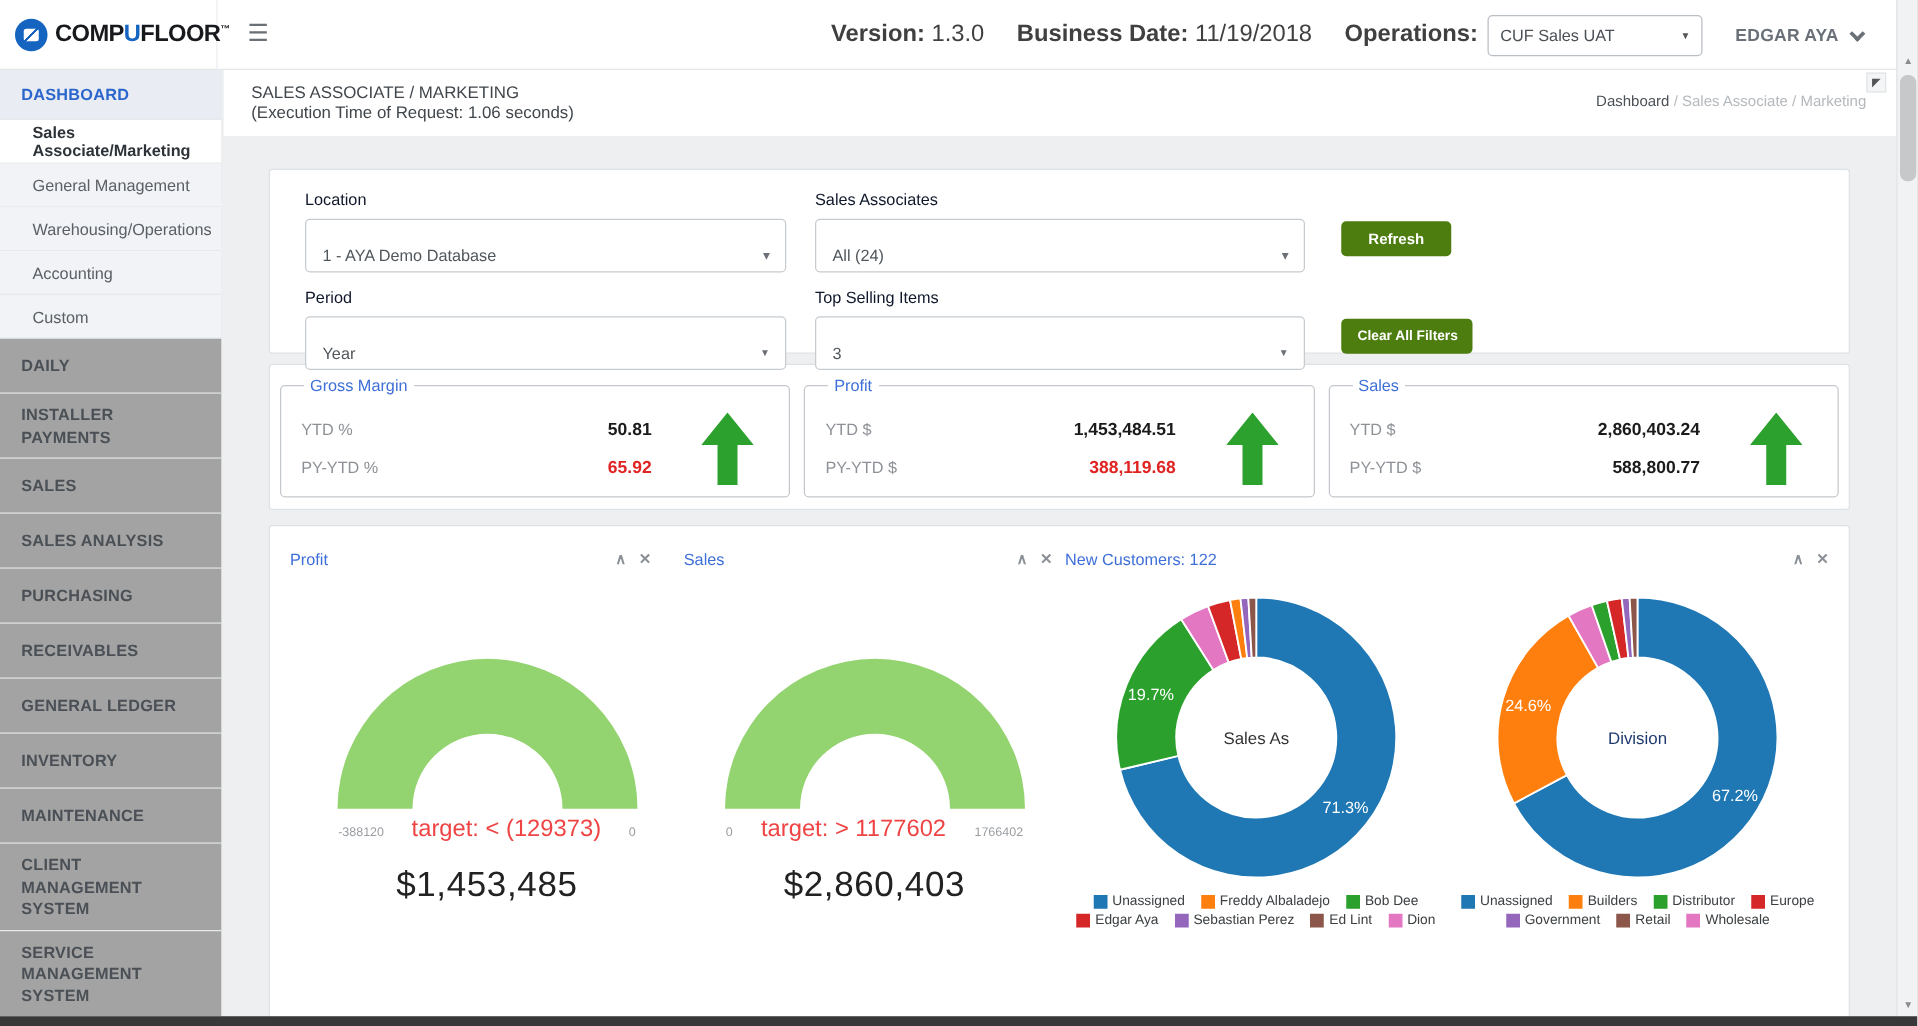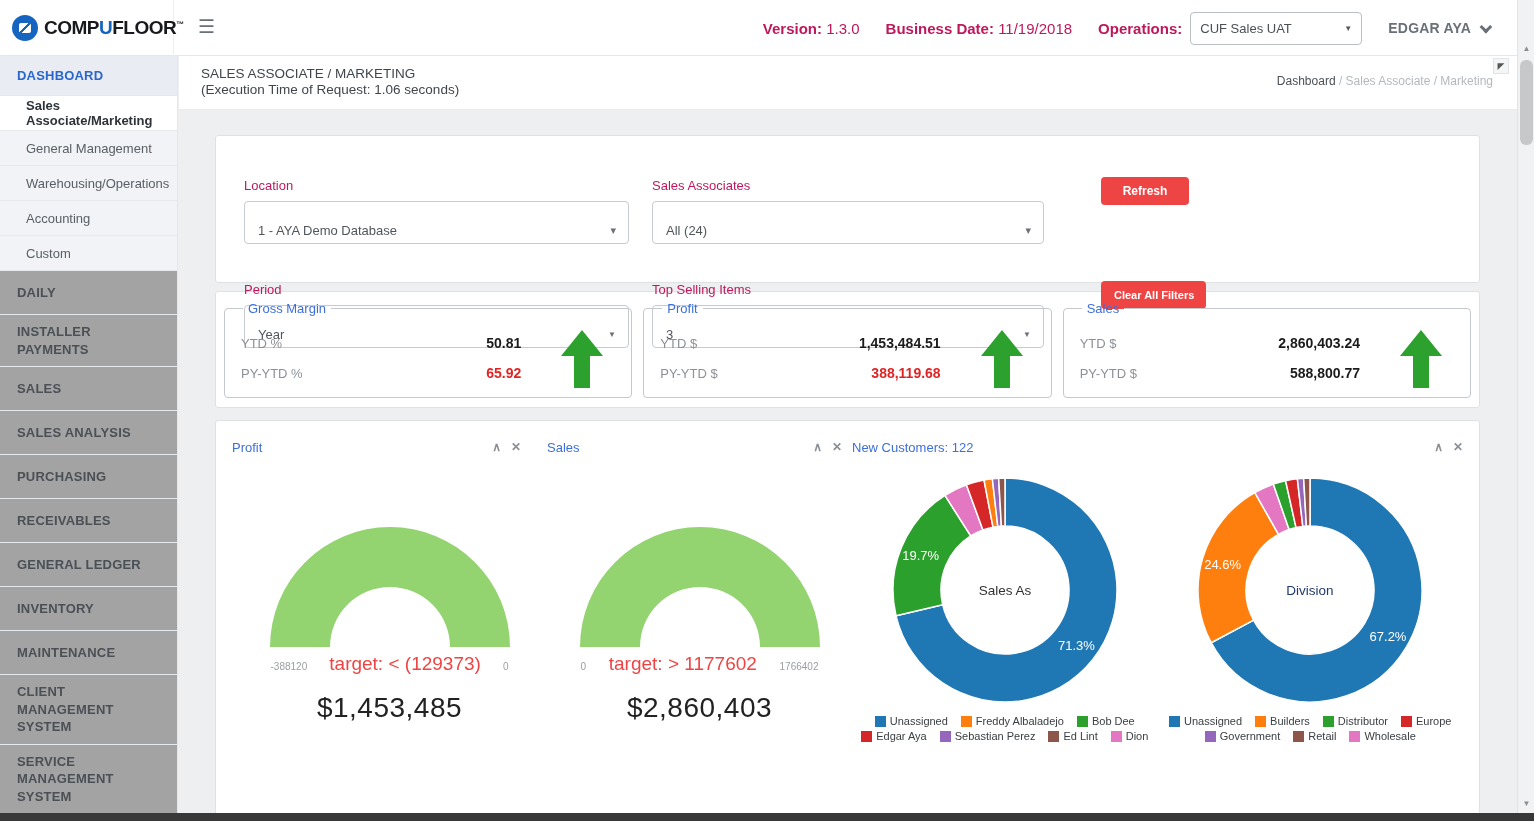--- a/index.html
+++ b/index.html
@@ -10,21 +10,21 @@
   
   .topbar { position:absolute; left:0; top:0; width:1517px; height:56px; background:#fff; border-bottom:1px solid #e4e6e8; z-index:5; }
   .brand { position:absolute; left:0; top:0; width:174px; height:56px; display:flex; align-items:center; padding-left:12px; border-right:1px solid #eceef0; }
   .brand-mark { width:26px; height:26px; border-radius:50%; background:#1565c0; display:flex; align-items:center; justify-content:center; margin-right:6px; flex:0 0 auto; }
   .brand-mark .inner { width:12px; height:10px; background:linear-gradient(135deg,#fff 45%,#1565c0 45%,#1565c0 55%,#fff 55%); border-radius:2px; }
   .brand-text { font-size:19px; font-weight:900; letter-spacing:-0.5px; color:#17191c; white-space:nowrap; }
   .brand-text .u { color:#1565c0; }
   .brand-text sup { font-size:8px; font-weight:700; }
   .hamburger { position:absolute; left:198px; top:15px; font-size:19px; color:#6b7076; cursor:pointer; }
   .topbar-right { position:absolute; right:28px; top:0; height:56px; display:flex; align-items:center; gap:26px; }
-  .meta { font-size:15px; color:#be185d; }
+  .meta { font-size:19px; color:#404040; }
   .meta b { font-weight:700; }
   .conn { display:flex; align-items:center; gap:8px; }
   .conn-select { width:172px; height:33px; border:1px solid #b9bec4; border-radius:4px; display:flex; align-items:center; justify-content:space-between; padding:0 9px; font-size:13px; color:#4a5056; background:#fff; cursor:pointer; }
   .conn-select .arr { font-size:8px; color:#555; }
   .user { display:flex; align-items:center; gap:9px; font-size:14px; font-weight:700; color:#697077; letter-spacing:.2px; cursor:pointer; }
   .user .chev { width:9px; height:9px; border-right:3px solid #697077; border-bottom:3px solid #697077; transform:rotate(45deg) translateY(-2px); }
 
   
   .sidebar { position:absolute; left:0; top:56px; width:178px; height:757px; background:#fff; border-right:1px solid #e4e6e8; z-index:4; }
   .sb-item { font-size:13px; border-bottom:1px solid #e6e9ec; cursor:pointer; display:flex; align-items:center; }
@@ -42,26 +42,26 @@
   .breadcrumb .sep,.breadcrumb .cur { color:#b4b9bd; }
   .collapse-btn { position:absolute; right:8px; top:2px; width:16px; height:16px; background:#f4f5f6; color:#555; font-size:9px; display:flex; align-items:center; justify-content:center; cursor:pointer; border:1px solid #e2e4e6; }
 
   
   .content { position:absolute; left:179px; top:110px; width:1338px; height:703px; background:#edeff1; overflow:hidden; padding:25px 37px 0 36px; }
   .card { background:#fff; border:1px solid #dfe2e5; border-radius:3px; }
 
   
   .filters { height:148px; padding:16px 28px; }
   .f-grid { display:grid; grid-template-columns:385px 392px auto; column-gap:23px; row-gap:12px; align-items:start; }
-  .f-label { font-size:13px; color:#be185d; margin-bottom:8px;margin-top:26px; }
+  .f-label { font-size:13px; color:#0f172a; margin-bottom:8px; }
   .f-box { height:43px; border:1px solid #c6cbd0; border-radius:4px; display:flex; align-items:center; justify-content:space-between; padding:16px 12px 0 13px; font-size:13px; color:#50565b; background:#fff; cursor:pointer; }
   .f-box .caret { color:#6b7076; font-size:11px; }
   .f-box .caret.small { font-size:8px; }
   .f-btn-col { display:flex; align-items:flex-start; padding-top:25px; margin-left:6px; }
-  .btn { background:#ef4444; color:#fff; border:none; border-radius:4px; height:28px; min-width:88px; padding:0 12px; font-size:12px; font-weight:700; font-family:"Liberation Sans",sans-serif; cursor:pointer;margin-left:28px; }
+  .btn { background:#4d7c0f; color:#fff; border:none; border-radius:4px; height:28px; min-width:88px; padding:0 12px; font-size:12px; font-weight:700; font-family:"Liberation Sans",sans-serif; cursor:pointer; }
   .btn.small-text { font-size:11px;padding-left:13px; }
 
   
   .kpis { margin-top:8px; height:117px; padding:9px 8px; display:flex; gap:11px; }
   fieldset.kpi { flex:1; border:1px solid #c5c9cd; border-radius:4px; position:relative; padding:5px 14px 0 16px; }
   fieldset.kpi legend { font-size:13px; color:#3e6fd8; padding:0 5px; margin-left:2px; }
   .kpi-row { display:flex; align-items:flex-end; height:30px; }
   .kpi-label { font-size:13px; color:#8d9196; }
   .kpi-value { flex:1; text-align:right; padding-right:96px; font-size:14px; font-weight:700; color:#1b1b1b; }
   .kpi-arrow { position:absolute; right:28px; top:14px; }

